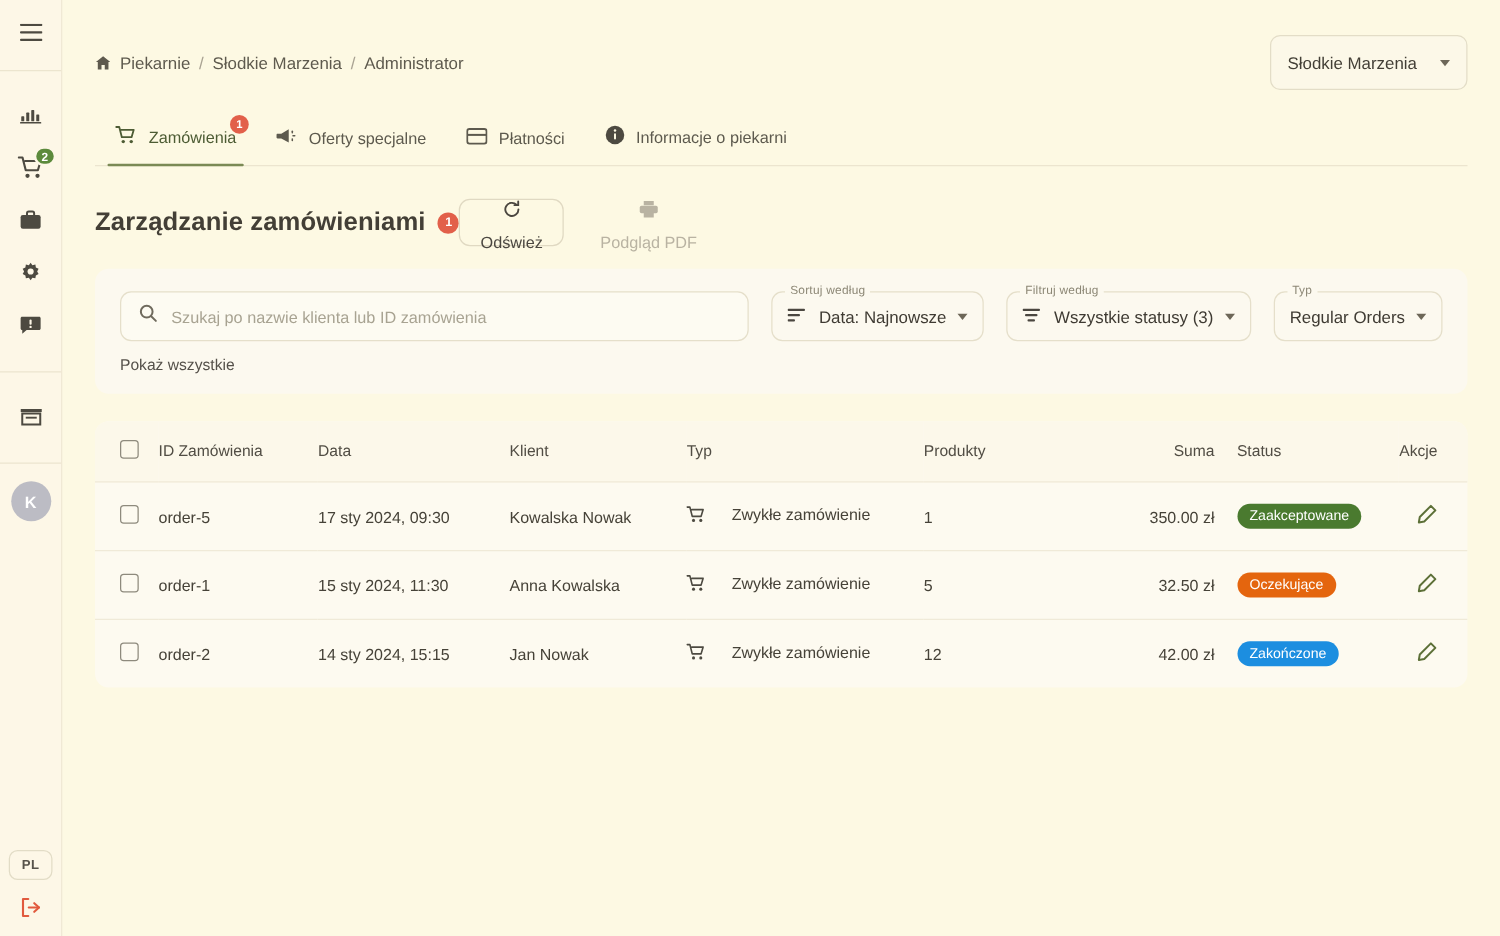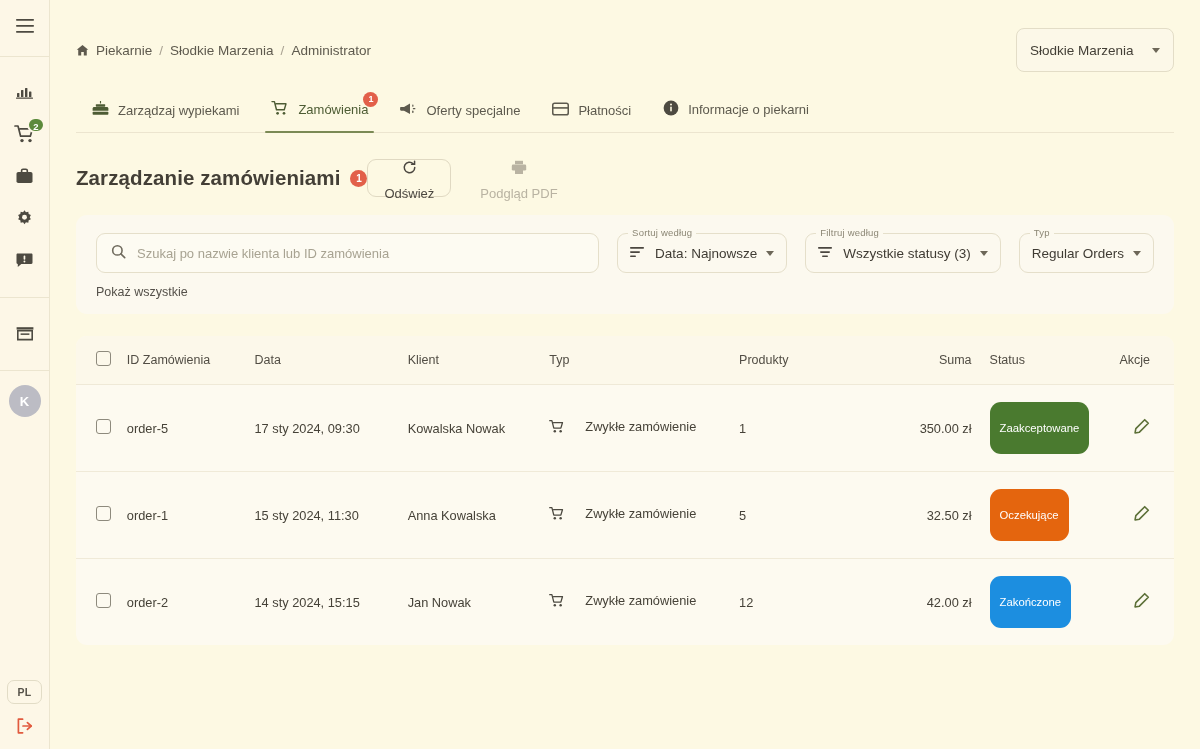--- a/index.html
+++ b/index.html
@@ -161,21 +161,21 @@
   .c-status{ width: 150px; padding-left: 18px !important; }
   .c-act   { text-align: right; padding-right: 24px !important; }
   thead .c-sum { text-align: right; }
   thead .c-act { text-align: right; }
   .chk {
     width: 15px; height: 15px; border: 1.6px solid #8e8a7d; border-radius: 3px;
     display: inline-block; cursor: pointer; background: transparent;
   }
   .type-cell { display: flex; align-items: flex-start; gap: 20px; }
   .badge {
-    display: inline-block; padding: 20px 10px; border-radius: 11px;
+    display: inline-block; padding: 4px 10px; border-radius: 11px;
     font-size: 11.3px; color: #fff; font-weight: 400; white-space: nowrap;
   }
   .b-green  { background: #4a7a2f; }
   .b-orange { background: #e4650e; }
   .b-blue   { background: #1c8ee0; }
   .edit-btn { cursor: pointer; display: inline-flex; }
 </style>
 </head>
 <body>
 
@@ -305,31 +305,20 @@
         <span>Administrator</span>
       </nav>
 
       <div class="bakery-select">
         <span>Słodkie Marzenia</span>
         <span class="caret"></span>
       </div>
     </div>
 
     <nav class="tabs">
-      <div class="tab">
-        <span>
-          <svg width="17" height="15" viewBox="0 0 18 16" fill="#4d5c34">
-            <rect x="8.4" y="0" width="1.2" height="2.6"></rect>
-            <path d="M2.2 6.4h13.6c.9 0 1.6.7 1.6 1.6v2.4H.6V8c0-.9.7-1.6 1.6-1.6z"></path>
-            <rect x="4" y="3.4" width="10" height="2.6" rx=".6"></rect>
-            <rect x="0.6" y="11.4" width="16.8" height="3.2" rx=".8"></rect>
-          </svg>
-        </span>
-        <span>Zarządzaj wypiekami</span>
-      </div>
 
       <div class="tab active">
         <span>
           <svg width="18" height="16" viewBox="0 0 22 20">
             <path d="M1 2h3l2.6 10.2h9.7l2.2-7.4H6.2" fill="none" stroke="#4d5c34" stroke-width="1.8" stroke-linecap="round" stroke-linejoin="round"></path>
             <circle cx="8" cy="16.6" r="1.7" fill="#4d5c34"></circle>
               <circle cx="16" cy="16.6" r="1.7" fill="#4d5c34"></circle>
           </svg>
         </span>
         <span>Zamówienia</span>

